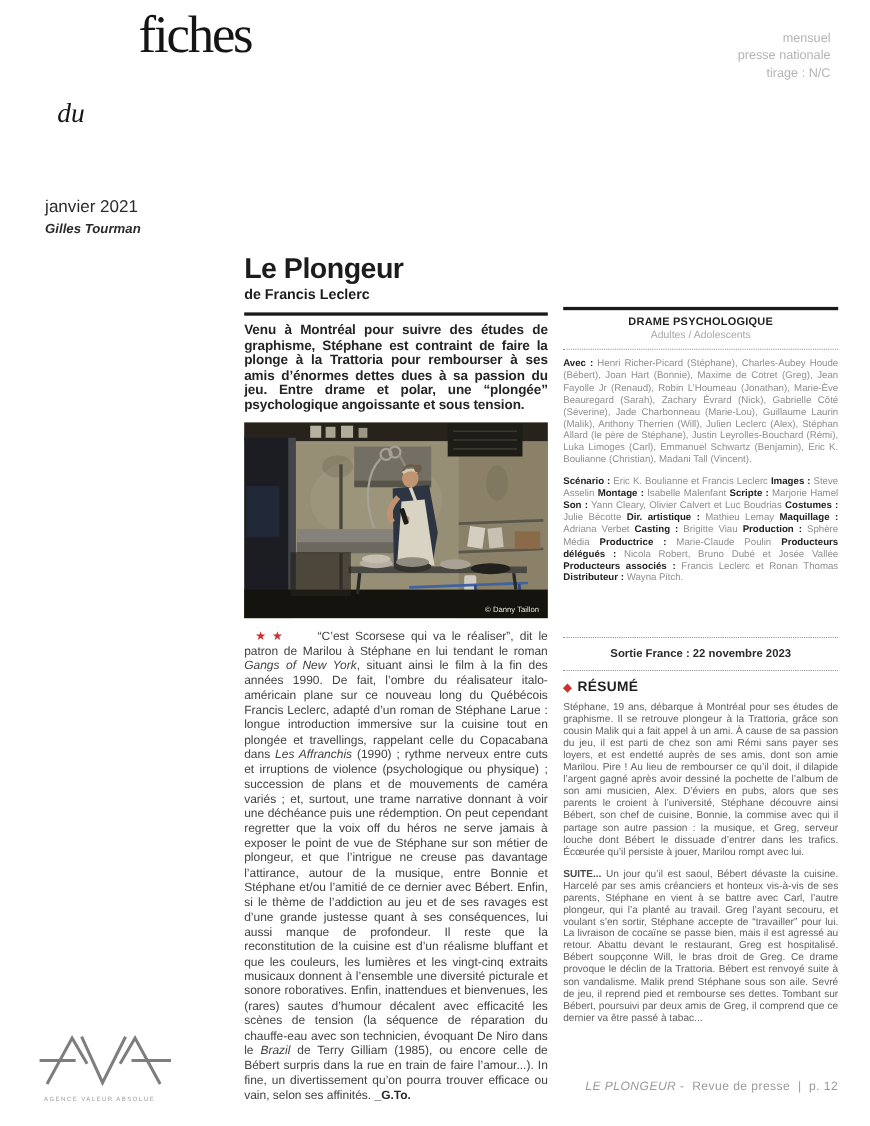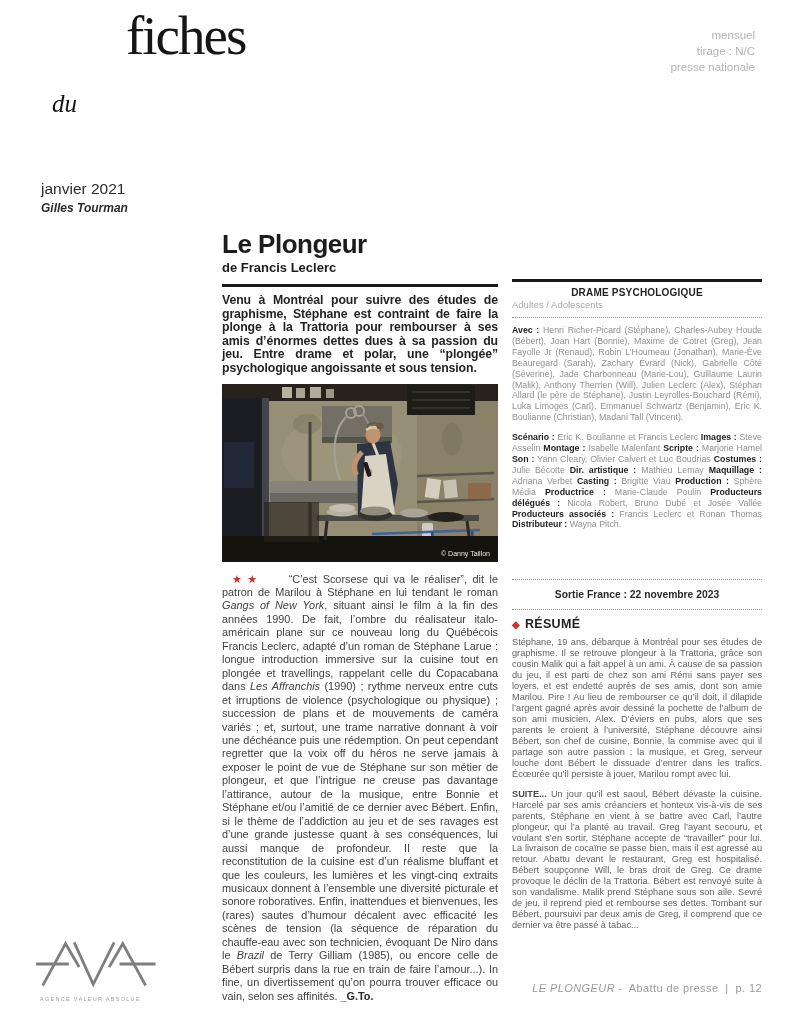--- a/index.html
+++ b/index.html
@@ -5,21 +5,21 @@
   * { margin:0; padding:0; box-sizing:border-box; }
   html,body { background:#e9e9e9; }
   #page {
     position:relative; width:791px; height:1024px; margin:0 auto;
     background:#ffffff; overflow:hidden;
     font-family:"Liberation Sans", sans-serif; color:#222;
   }
   
   .logo-block { position:absolute; left:40px; top:14px; width:370px; height:160px;
     font-family:"Liberation Serif", serif; color:#151515; }
-  .logo-fiches { position:absolute; left:86px; top:-6px; font-size:55px; letter-spacing:-2px; line-height:1; }
+  .logo-fiches { position:absolute; left:86px; top:-6px; font-size:48px; letter-spacing:-2px; line-height:1; }
   .logo-du { position:absolute; left:12px; top:76px; font-style:italic; font-size:25px; }
   .logo-cinema { position:absolute; left:2px; top:62px; font-size:74px; letter-spacing:-2px; line-height:1; }
   .issue-date { position:absolute; left:41px; top:180px; font-size:15.5px; color:#2b2b2b; }
   .issue-author { position:absolute; left:41px; top:201px; font-size:12px; font-weight:bold; font-style:italic; color:#2b2b2b; }
   .pub-info { position:absolute; left:540px; top:27px; width:215px; text-align:right;
     font-size:11.5px; line-height:16px; color:#b4b4b4; }
   
   .col-left { position:absolute; left:222px; top:231px; width:276px; }
   .film-title { font-size:26px; font-weight:bold; letter-spacing:-0.5px; color:#1c1c1c; line-height:1; }
   .film-director { font-size:13px; font-weight:bold; color:#1c1c1c; margin-top:3px; }
@@ -28,21 +28,21 @@
     text-align:justify; color:#242424; letter-spacing:-0.1px; }
   .photo { margin-top:8px; width:276px; height:178px; background:#6d675a; }
   .review { margin-top:11px; font-size:10.9px; line-height:13.45px; text-align:justify;
     color:#414141; }
   .stars { color:#c8332e; font-size:11px; letter-spacing:3px; padding-left:10px; margin-right:26px; }
   .seg-i { font-style:italic; }
   .seg-b { font-weight:bold; color:#2a2a2a; }
   
   .col-right { position:absolute; left:512px; top:279px; width:250px; }
   .genre { margin-top:5px; text-align:center; font-size:10px; font-weight:bold; color:#1f1f1f; letter-spacing:0.2px; }
-  .audience { text-align:left; font-size:9.5px; color:#a6a6a6; margin-top:1px; }
+  .audience { text-align:center; font-size:9.5px; color:#a6a6a6; margin-top:1px; }
   .dotted { border-top:1.5px dotted #8f8f8f; height:1px; margin:7px 0; }
   .sec-title { font-size:12.5px; font-weight:bold; color:#1f1f1f; letter-spacing:0.3px; margin:4px 0 6px; }
   .diamond { color:#c8332e; font-size:10px; margin-right:5px; }
   .cast { font-size:8.8px; line-height:10.9px; text-align:justify; color:#8f8f8f; }
   .cast .avec { color:#1f1f1f; font-weight:bold; }
   .credits { margin-top:9px; font-size:8.8px; line-height:10.9px; text-align:justify; color:#8f8f8f; }
   .cr-lbl { color:#1f1f1f; font-weight:bold; }
   .infobox { margin-top:49px; }
   .infobox-inner { text-align:center; font-size:10.3px; line-height:15px; font-weight:bold; color:#2a2a2a; }
   .resume { font-size:9.2px; line-height:10.95px; text-align:justify; color:#5f5f5f; margin-top:2px; }
@@ -61,22 +61,22 @@
 <div id="page">
 
   <div class="logo-block">
     <span class="logo-fiches">fiches</span>
     <span class="logo-du">du</span>
   </div>
   <div class="issue-date">janvier 2021</div>
   <div class="issue-author">Gilles Tourman</div>
   <div class="pub-info">
     <div>mensuel</div>
+    <div>presse nationale</div>
     <div>tirage : N/C</div>
-    <div>presse nationale</div>
   </div>
 
   <div class="col-left">
     <div class="film-title">Le Plongeur</div>
     <div class="film-director">de Francis Leclerc</div>
     <div class="black-bar"></div>
     <p class="intro">Venu à Montréal pour suivre des études de graphisme, Stéphane est contraint de faire la plonge à la Trattoria pour rembourser à ses amis d’énormes dettes dues à sa passion du jeu. Entre drame et polar, une “plongée” psychologique angoissante et sous tension.</p>
 
     <div class="photo">
       <svg width="276" height="178" viewBox="0 0 276 178">
@@ -166,21 +166,21 @@
     <div class="sec-title"><span class="diamond">◆</span><span>RÉSUMÉ</span></div>
 
     <p class="resume">Stéphane, 19 ans, débarque à Montréal pour ses études de graphisme. Il se retrouve plongeur à la Trattoria, grâce son cousin Malik qui a fait appel à un ami. À cause de sa passion du jeu, il est parti de chez son ami Rémi sans payer ses loyers, et est endetté auprès de ses amis, dont son amie Marilou. Pire ! Au lieu de rembourser ce qu’il doit, il dilapide l’argent gagné après avoir dessiné la pochette de l’album de son ami musicien, Alex. D’éviers en pubs, alors que ses parents le croient à l’université, Stéphane découvre ainsi Bébert, son chef de cuisine, Bonnie, la commise avec qui il partage son autre passion : la musique, et Greg, serveur louche dont Bébert le dissuade d’entrer dans les trafics. Écœurée qu’il persiste à jouer, Marilou rompt avec lui.</p>
 
     <p class="suite"><span class="suite-lbl">SUITE...</span><span> Un jour qu’il est saoul, Bébert dévaste la cuisine. Harcelé par ses amis créanciers et honteux vis-à-vis de ses parents, Stéphane en vient à se battre avec Carl, l’autre plongeur, qui l’a planté au travail. Greg l’ayant secouru, et voulant s’en sortir, Stéphane accepte de “travailler” pour lui. La livraison de cocaïne se passe bien, mais il est agressé au retour. Abattu devant le restaurant, Greg est hospitalisé. Bébert soupçonne Will, le bras droit de Greg. Ce drame provoque le déclin de la Trattoria. Bébert est renvoyé suite à son vandalisme. Malik prend Stéphane sous son aile. Sevré de jeu, il reprend pied et rembourse ses dettes. Tombant sur Bébert, poursuivi par deux amis de Greg, il comprend que ce dernier va être passé à tabac...</span></p>
   </div>
 
   <div class="footer">
     <span class="ft-title">LE PLONGEUR</span>
     <span>-</span>&nbsp;
-    <span>Abattu de presse</span>
+    <span>Revue de presse</span>
     &nbsp;<span>|</span>&nbsp;
     <span>p. 12</span>
   </div>
 
   <div class="ava">
     <svg width="120" height="52" viewBox="0 0 130 56">
       <g stroke="#7e7e7e" stroke-width="3" fill="none" stroke-linecap="square">
         <path d="M8,50 L32,6 L46,30"></path>
         <line x1="0" y1="28" x2="34" y2="28"></line>
         <path d="M42,6 L62,50 L84,6"></path>

